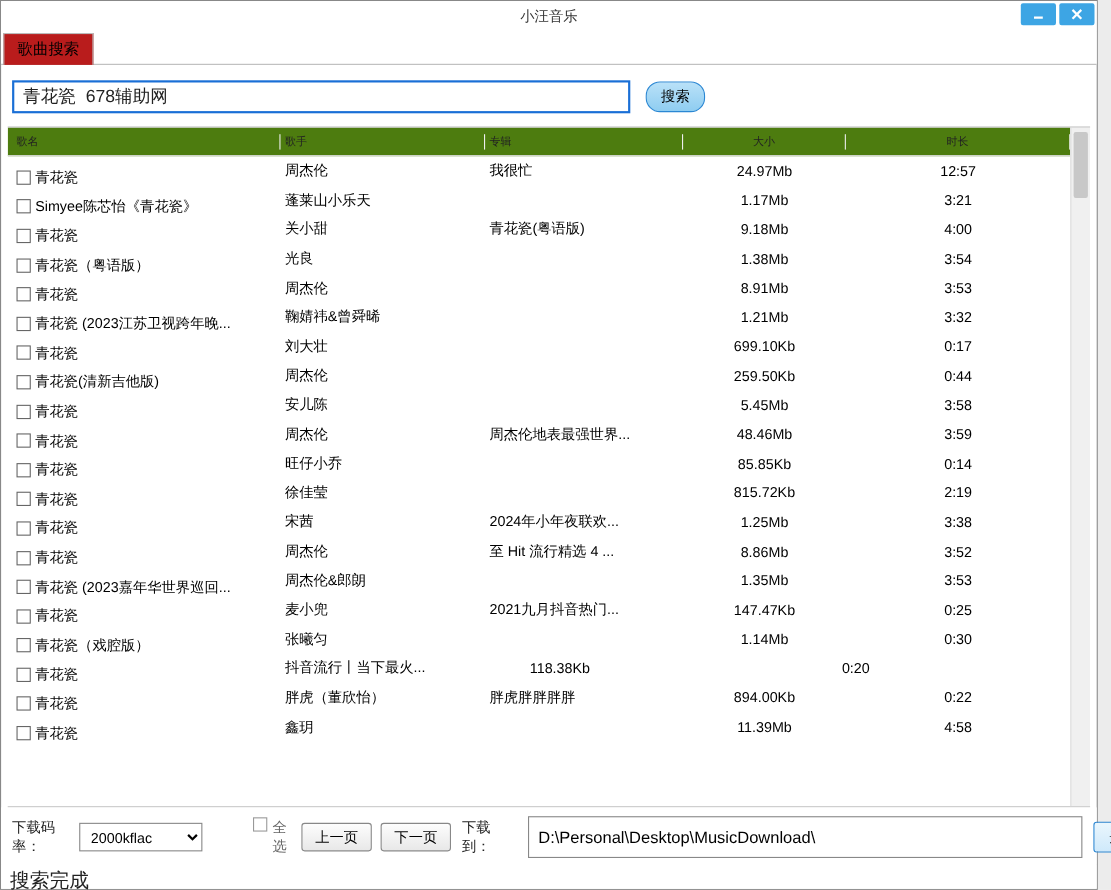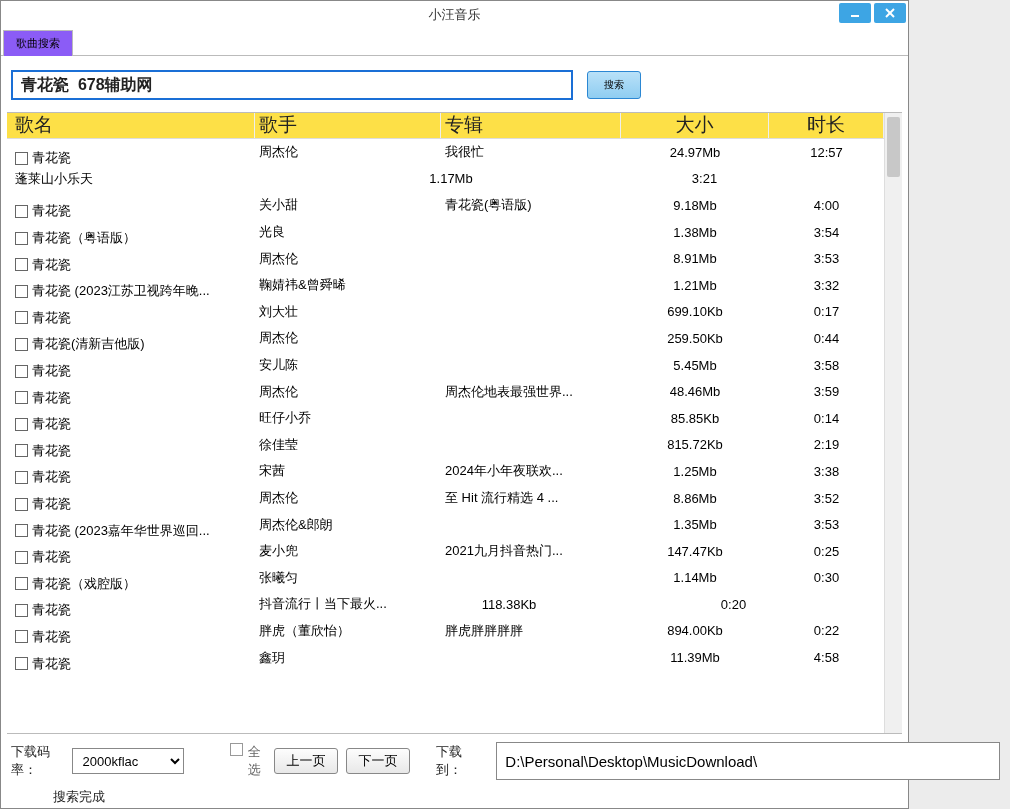--- a/index.html
+++ b/index.html
@@ -1,30 +1,30 @@
 <!DOCTYPE html>
 <html><head>
   <meta charset="utf-8">
   <style>
     * { box-sizing: border-box; margin: 0; padding: 0; }
     body { font-family: "Microsoft YaHei", sans-serif; font-size: 13px; background: #ececec; overflow: hidden; }
-    .window { width: 909px; height: 809px; background: #fff; border: 1px solid #888; display: flex; flex-direction: column; position: relative; }
+    .window { width: 998px; height: 809px; background: #fff; border: 1px solid #888; display: flex; flex-direction: column; position: relative; }
     .titlebar { height: 28px; background: #fff; display: flex; align-items: center; justify-content: center; position: relative; border-bottom: 0; }
     .titlebar .title { font-size: 13px; color: #333; }
     .win-controls { position: absolute; right: 2px; top: 2px; display: flex; gap: 3px; }
     .win-btn { width: 32px; height: 20px; background: #3da5e4; color: #fff; display: flex; align-items: center; justify-content: center; cursor: pointer; border-radius: 2px; font-size: 14px; font-weight: bold; }
     .win-btn.close { background: #3da5e4; }
     .tabbar { display: flex; border-bottom: 1px solid #bbb; background: #fff; padding-left: 2px; }
-    .tab { padding: 5px 12px; border: 1px solid #bbb; border-bottom: none; background: #8b5cf6; position: relative; top: 1px; font-size: 11px; cursor: pointer; }
+    .tab { padding: 5px 12px; border: 1px solid #bbb; border-bottom: none; background: #b91c1c; position: relative; top: 1px; font-size: 14px; cursor: pointer; }
     .searchbar { display: flex; align-items: center; padding: 14px 10px 12px 10px; gap: 14px; }
-    .search-input { flex: 0 0 562px; height: 30px; border: 2px solid #1a6fd6; padding: 0 8px; font-size: 16px; color: #222; outline: none; font-weight: bold; }
-    .search-btn { width: 54px; height: 28px; border: 1px solid #2b87d3; background: linear-gradient(#b9e1f8, #8fcdf1); border-radius: 3px; cursor: pointer; font-size: 10px; }
+    .search-input { flex: 0 0 562px; height: 30px; border: 2px solid #1a6fd6; padding: 0 8px; font-size: 16px; color: #222; outline: none; }
+    .search-btn { width: 54px; height: 28px; border: 1px solid #2b87d3; background: linear-gradient(#b9e1f8, #8fcdf1); border-radius: 13px; cursor: pointer; font-size: 13px; }
     .results-wrap { flex: 1; display: flex; border-top: 1px solid #bbb; overflow: hidden; margin: 0 6px 0 6px; border-left: 0; border-right: 0; border-bottom: 1px solid #bbb; }
     .results { flex: 1; overflow: hidden; }
-    .thead { display: flex; height: 26px; align-items: flex-end; border-bottom: 1px solid #ddd; padding-left: 4px; font-size: 19px; color: #222; background: #fde047; }
+    .thead { display: flex; height: 26px; align-items: center; border-bottom: 1px solid #ddd; padding-left: 4px; font-size: 10px; color: #222; background: #4d7c0f; }
     .th { overflow: hidden; white-space: nowrap; text-overflow: ellipsis; padding: 0 4px; border-right: 1px solid #eee; }
     .th-name { flex: 0 0 244px; }
     .th-artist { flex: 0 0 186px; }
     .th-album { flex: 0 0 180px; }
     .th-size { flex: 0 0 148px; text-align: center; }
     .th-dur { flex: 1; text-align: center; }
     .tbody { overflow-y: hidden; }
     .row { display: flex; align-items: center; height: 26.6px; padding-left: 4px; }
     .cell { overflow: hidden; white-space: nowrap; text-overflow: ellipsis; padding: 0 4px; }
     .cell-name { flex: 0 0 244px; display: flex; align-items: center; gap: 4px; margin-top: 12px; }
@@ -40,21 +40,21 @@
     .lbl { font-size: 13px; color: #222; }
     .bitrate-select { width: 140px; height: 26px; border: 1px solid #888; background: #fff; padding: 0 6px; font-size: 13px; }
     .note { color: #1a3fe0; font-size: 13px; }
     .selall { display: flex; gap: 5px; margin-left: 36px; color: #666; }
     .selall .chk { border-color: #999; }
     .pagebtn-wrap { margin-left: auto; display: flex; gap: 8px; }
     .pagebtn { width: 64px; height: 26px; border: 1px solid #888; background: linear-gradient(#fdfdfd, #e8e8e8); border-radius: 3px; cursor: pointer; font-size: 13px; }
     .path-input { width: 520px; height: 30px; border: 1px solid #888; padding: 18px 8px; font-size: 15px; }
     .smallbtn { width: 56px; height: 28px; border: 1px solid #2b87d3; background: linear-gradient(#eaf6fd, #cfe9fb); border-radius: 3px; cursor: pointer; font-size: 13px; }
     .dlbtn { width: 160px; height: 30px; border: 1px solid #d33; background: #bef264; color: #d11; border-radius: 3px; cursor: pointer; font-size: 14px; margin-left: auto; }
-    .statusbar { height: 22px; padding: 2px 8px; font-size: 13px; color: #222; background: #fff; border-top: 0; margin-left: 44px; }
+    .statusbar { height: 22px; padding: 2px 8px; font-size: 18px; color: #222; background: #fff; border-top: 0; }
   </style>
 </head>
 <body>
 
 <div class="window">
   <div class="titlebar">
     <span class="title">小汪音乐</span>
     <div class="win-controls">
       <div class="win-btn">
           <svg width="12" height="12" viewBox="0 0 12 12">
@@ -93,20 +93,24 @@
             <div class="cell cell-name">
               <span class="chk"></span>
               <span>青花瓷</span>
             </div>
             <div class="cell cell-artist">周杰伦</div>
             <div class="cell cell-album">我很忙</div>
             <div class="cell cell-size">24.97Mb</div>
             <div class="cell cell-dur">12:57</div>
           </div>
           <div class="row">
+            <div class="cell cell-name">
+              <span class="chk"></span>
+              <span>Simyee陈芯怡《青花瓷》</span>
+            </div>
             <div class="cell cell-artist">蓬莱山小乐天</div>
             <div class="cell cell-album"></div>
             <div class="cell cell-size">1.17Mb</div>
             <div class="cell cell-dur">3:21</div>
           </div>
           <div class="row">
             <div class="cell cell-name">
               <span class="chk"></span>
               <span>青花瓷</span>
             </div>
@@ -300,21 +304,21 @@
       <label class="selall">
         <span class="chk"></span>
         <span>全选</span>
       </label>
       <div class="pagebtn-wrap">
         <button class="pagebtn">上一页</button>
         <button class="pagebtn">下一页</button>
       </div>
     </div>
     <div class="footer-row">
-      <span class="lbl" style="margin-left:16px">下载到：</span>
+      <span class="lbl" style="margin-left:0">下载到：</span>
       <input class="path-input" value="D:\Personal\Desktop\MusicDownload\" style="">
       <button class="smallbtn">选择</button>
       <button class="smallbtn">打开</button>
       <button class="dlbtn">开始下载</button>
     </div>
   </div>
 
   <div class="statusbar">搜索完成</div>
 </div>
 

